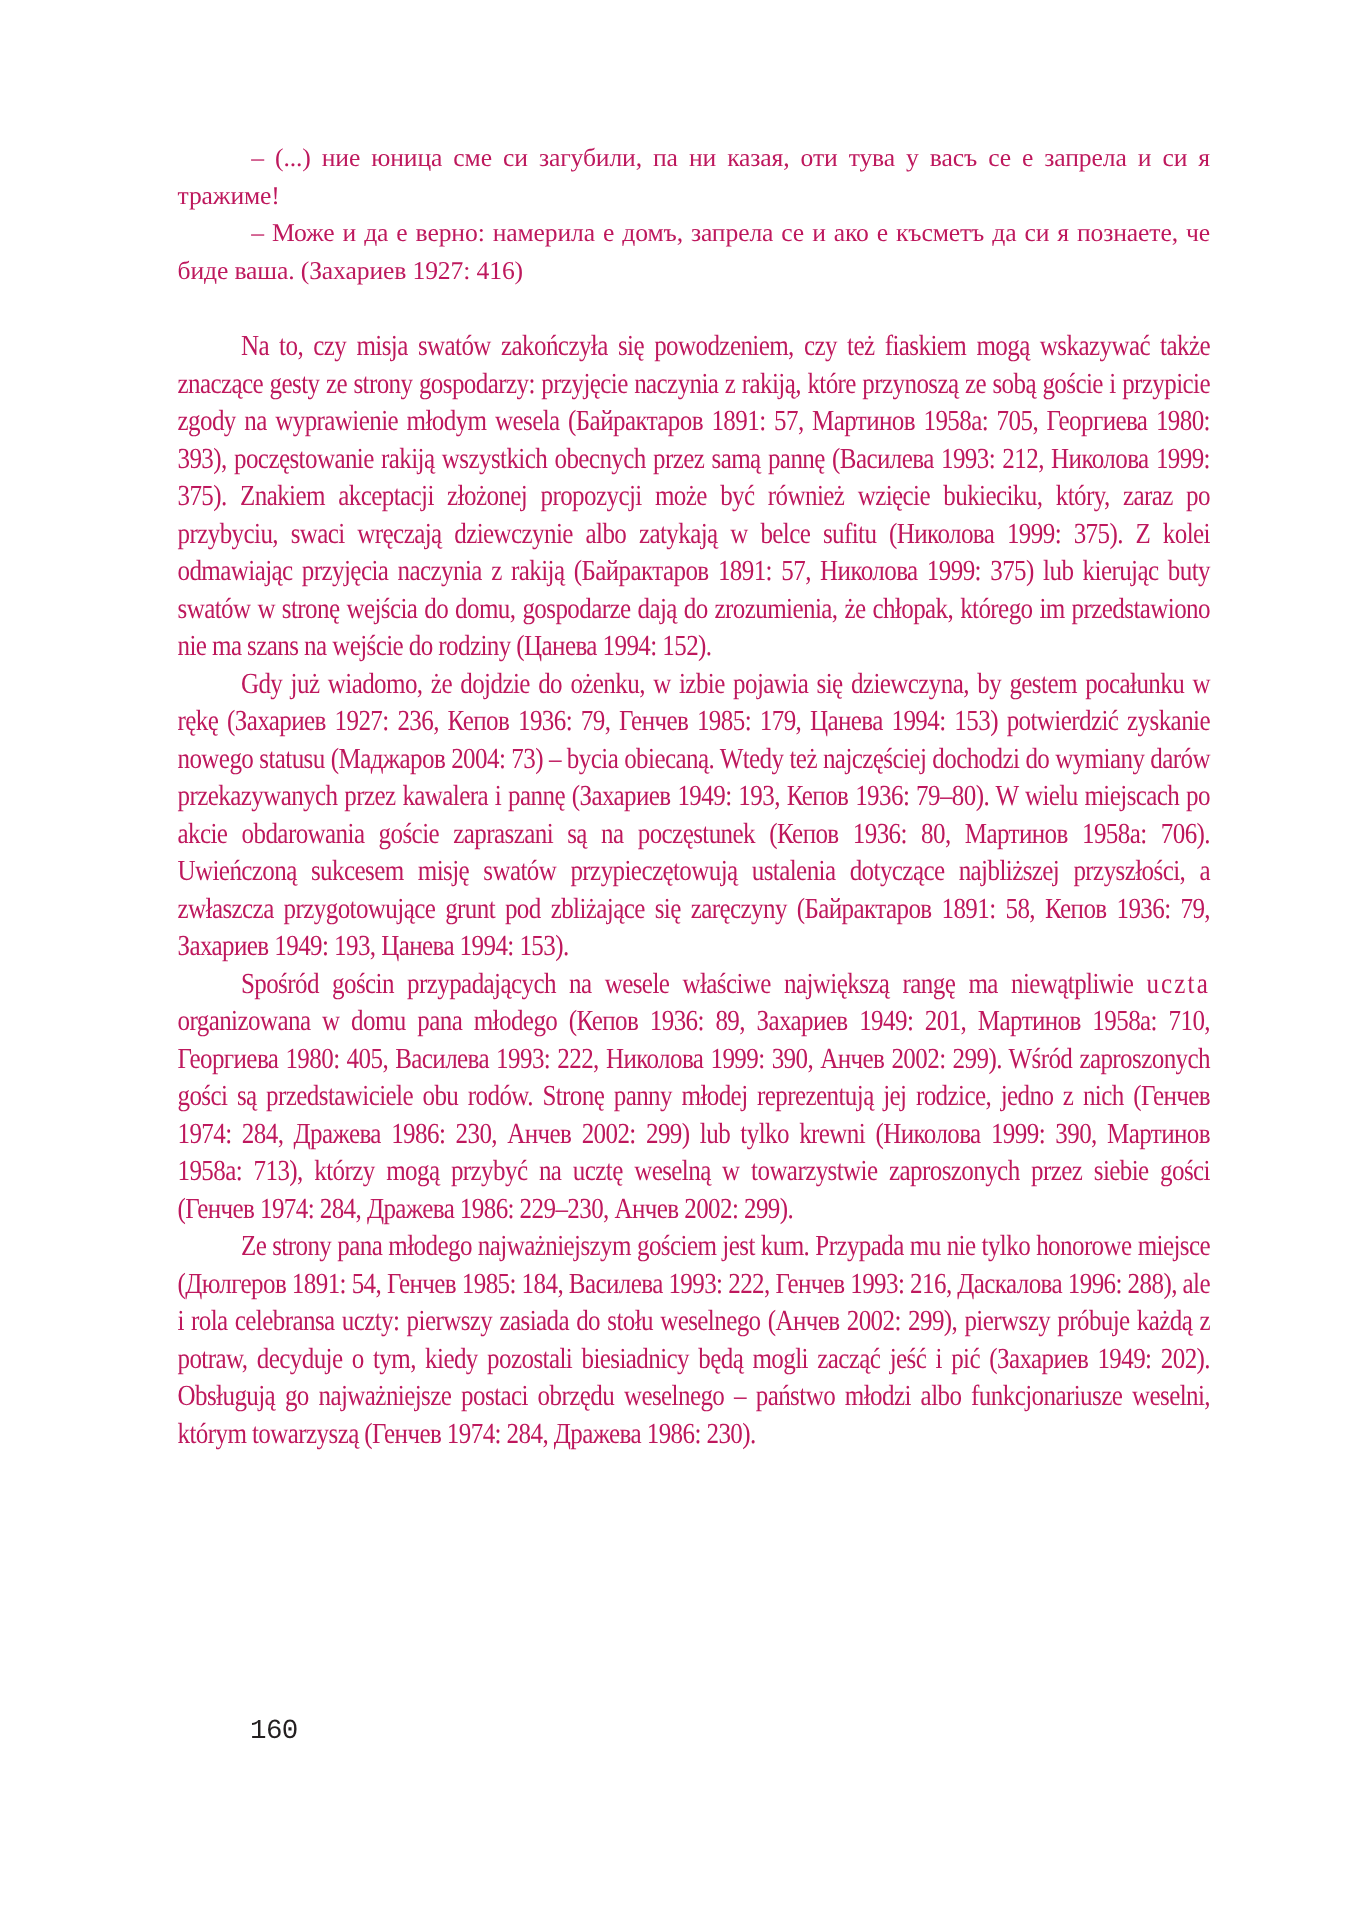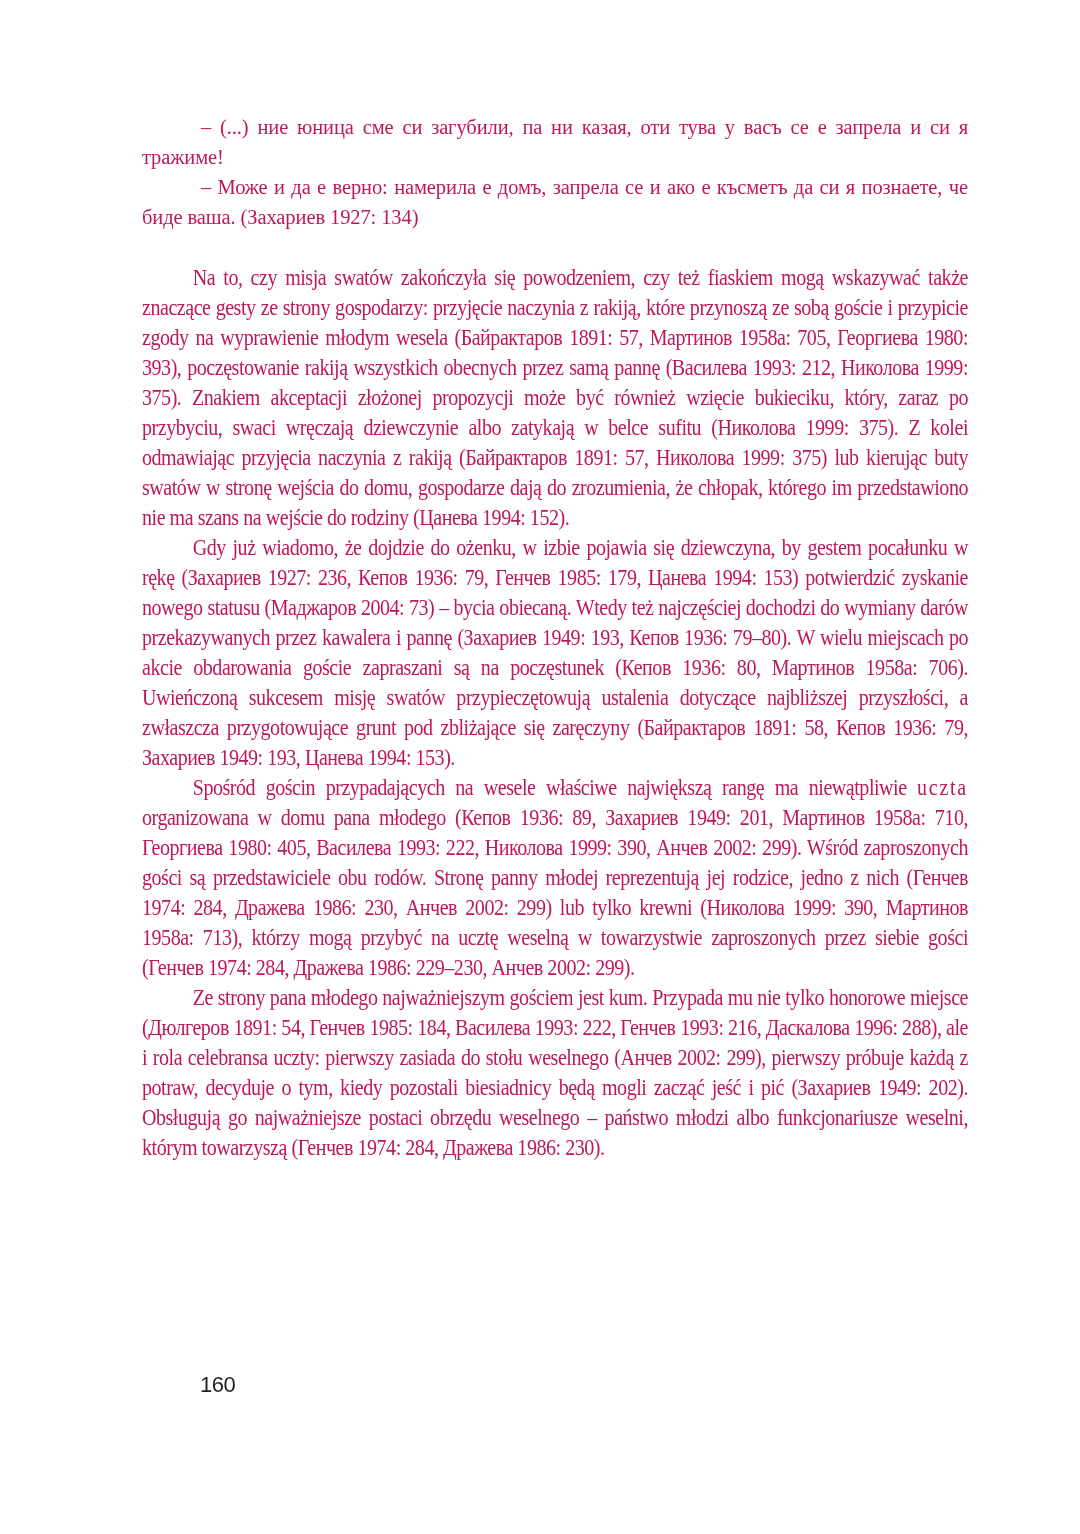--- a/index.html
+++ b/index.html
@@ -30,33 +30,33 @@
       text-indent: 59px;
       transform-origin: left top;
       letter-spacing: -0.55px;
       word-spacing: 0px;
     }
     .spaced { letter-spacing: 2px; }
     .page-number {
       position: absolute;
       left: 200px;
       top: 1372px;
-      font-family: Liberation Sans, sans-serif;
+      font-family: Liberation Mono, monospace;
       font-size: 22px;
       color: #231f20;
       letter-spacing: -0.5px;
     }
   </style>
 </head>
 <body>
 
 <div class="page">
   <div class="quote-block">
     <p class="quote">– (...) ние юница сме си загубили, па ни казая, оти тува у васъ се е запрела и си я тражиме!</p>
-    <p class="quote">– Може и да е верно: намерила е домъ, запрела се и ако е късметъ да си я познаете, че биде ваша. (Захариев 1927: 134)</p>
+    <p class="quote">– Може и да е верно: намерила е домъ, запрела се и ако е късметъ да си я познаете, че биде ваша. (Захариев 1927: 416)</p>
   </div>
   <p class="para" style="width: 960.465px; transform: scaleX(0.86);">Na to, czy misja swatów zakończyła się powodzeniem, czy też fiaskiem mogą wskazywać także znaczące gesty ze strony gospodarzy: przyjęcie naczynia z rakiją, które przynoszą ze sobą goście i przypicie zgody na wyprawienie młodym wesela (Байрактаров 1891: 57, Мартинов 1958а: 705, Георгиева 1980: 393), poczęstowanie rakiją wszystkich obecnych przez samą pannę (Василева 1993: 212, Николова 1999: 375). Znakiem akceptacji złożonej propozycji może być również wzięcie bukieciku, który, zaraz po przybyciu, swaci wręczają dziewczynie albo zatykają w belce sufitu (Николова 1999: 375). Z kolei odmawiając przyjęcia naczynia z rakiją (Байрактаров 1891: 57, Николова 1999: 375) lub kierując buty swatów w stronę wejścia do domu, gospodarze dają  do zrozumienia, że chłopak, którego im przedstawiono nie ma szans na wejście do rodziny (Цанева 1994: 152).</p>
   <p class="para" style="width: 960.465px; transform: scaleX(0.86);">Gdy już wiadomo, że dojdzie do ożenku, w izbie pojawia się dziewczyna, by gestem pocałunku w rękę (Захариев 1927: 236, Кепов 1936: 79, Генчев 1985: 179, Цанева 1994: 153) potwierdzić zyskanie nowego statusu (Маджаров 2004: 73) – bycia obiecaną. Wtedy też najczęściej dochodzi do wymiany darów przekazywanych przez  kawalera i pannę (Захариев 1949: 193, Кепов 1936: 79–80). W wielu miejscach po akcie obdarowania goście zapraszani są na poczęstunek (Кепов 1936: 80, Мартинов 1958а: 706). Uwieńczoną sukcesem misję swatów przypieczętowują ustalenia dotyczące najbliższej przyszłości, a zwłaszcza przygotowujące grunt pod zbliżające się zaręczyny (Байрактаров 1891: 58, Кепов 1936: 79, Захариев 1949: 193, Цанева 1994: 153).</p>
   <p class="para" style="width: 960.465px; transform: scaleX(0.86);"><span>Spośród gościn przypadających na wesele właściwe największą rangę ma niewątpliwie </span><span class="spaced">uczta</span><span> organizowana w domu pana młodego (Кепов 1936: 89, Захариев 1949: 201, Мартинов 1958а: 710, Георгиева 1980: 405, Василева 1993: 222, Николова 1999: 390, Анчев 2002: 299). Wśród zaproszonych gości są przedstawiciele obu rodów. Stronę panny młodej reprezentują jej rodzice, jedno z nich (Генчев 1974: 284, Дражева 1986: 230, Анчев 2002: 299) lub tylko krewni (Николова 1999: 390, Мартинов 1958а: 713), którzy mogą przybyć na ucztę weselną w towarzystwie zaproszonych przez siebie gości (Генчев 1974: 284, Дражева 1986: 229–230, Анчев 2002: 299).</span></p>
   <p class="para" style="width: 960.465px; transform: scaleX(0.86);">Ze strony pana młodego najważniejszym gościem jest kum. Przypada mu nie tylko honorowe miejsce (Дюлгеров 1891: 54, Генчев 1985: 184, Василева 1993: 222, Генчев 1993: 216, Даскалова 1996: 288), ale i rola celebransa uczty: pierwszy zasiada do stołu weselnego (Анчев 2002: 299), pierwszy próbuje każdą z potraw, decyduje o tym, kiedy pozostali biesiadnicy będą mogli zacząć jeść i pić (Захариев 1949: 202). Obsługują go najważniejsze postaci obrzędu weselnego – państwo młodzi albo funkcjonariusze weselni, którym towarzyszą (Генчев 1974: 284, Дражева 1986: 230).</p>
 </div>
 
 <div class="page-number">160</div>
 
 </body></html>

